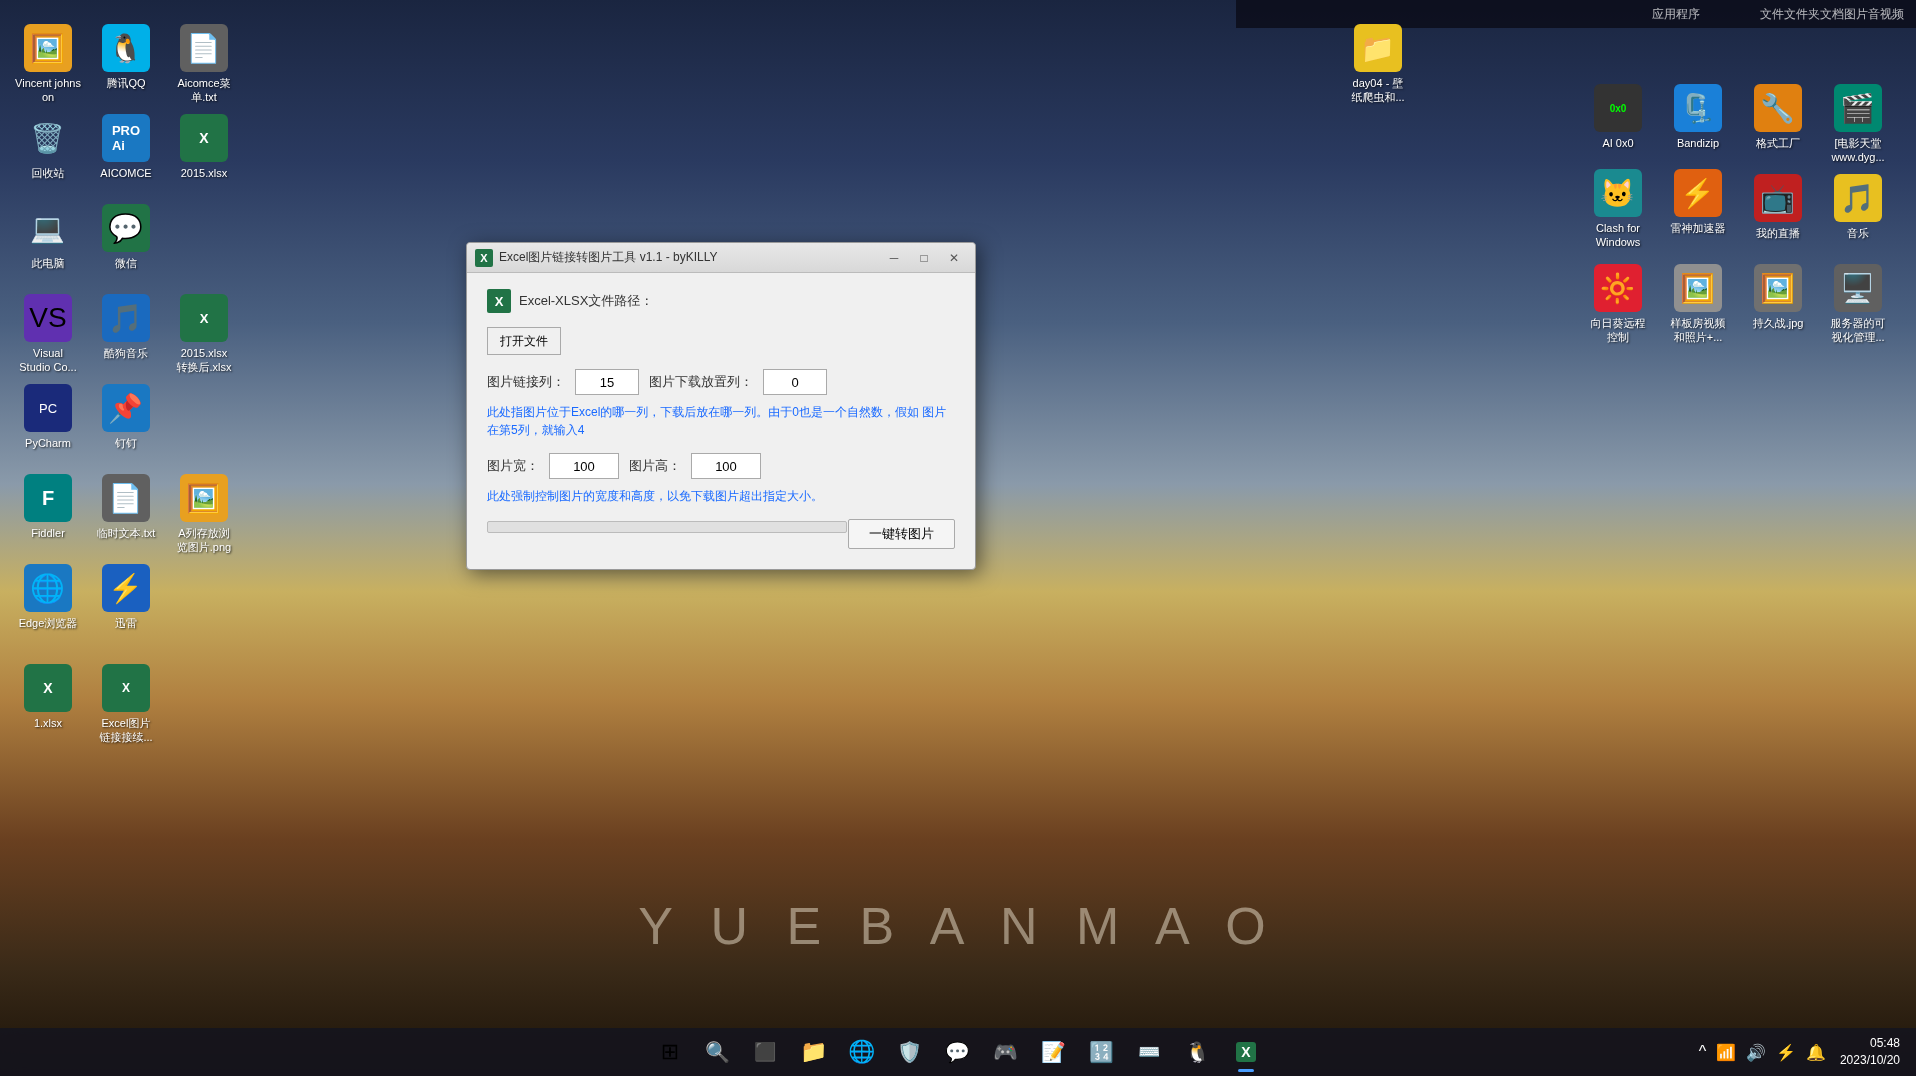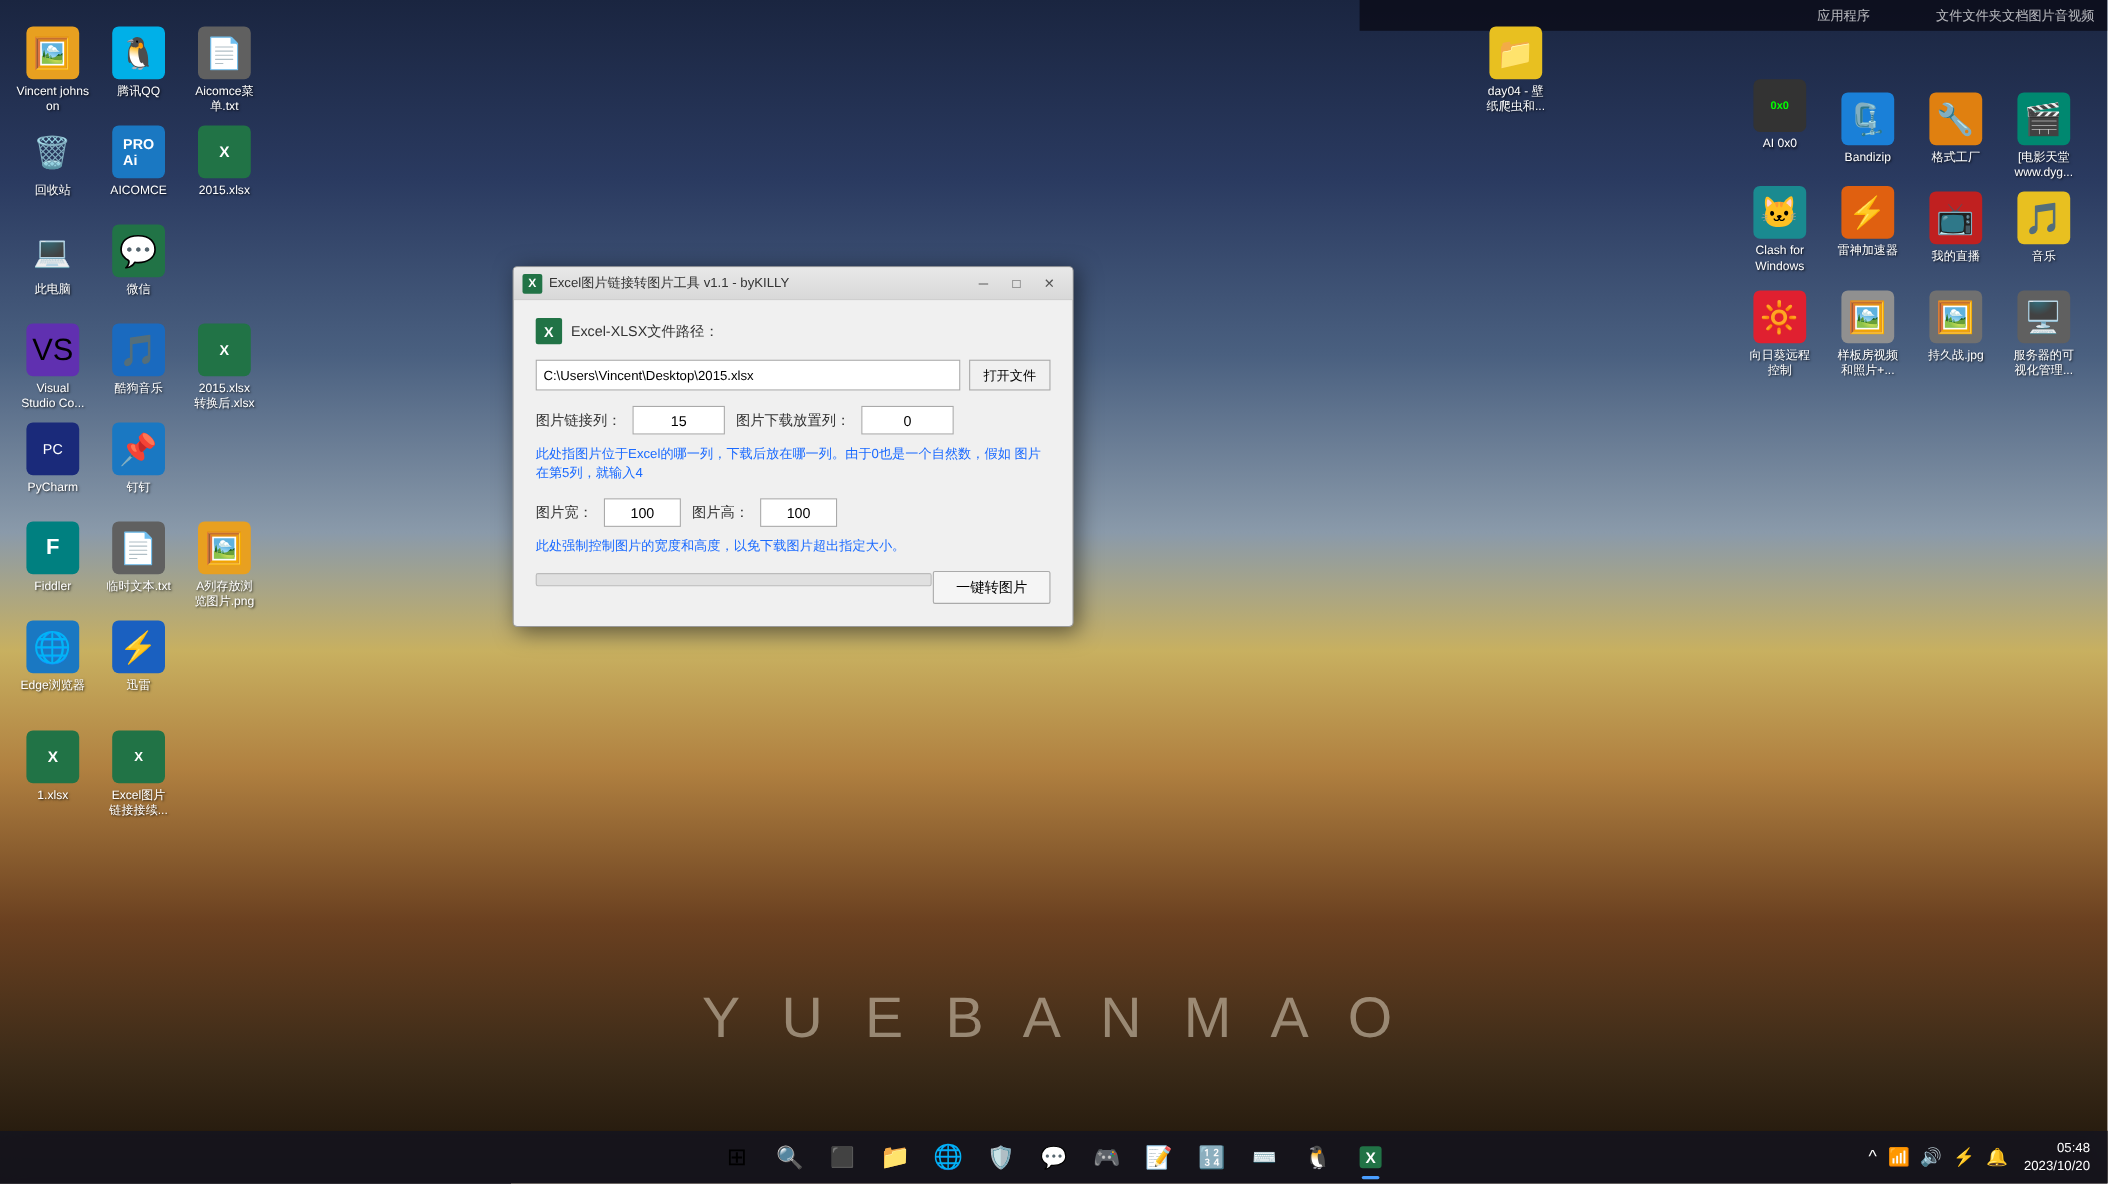--- a/index.html
+++ b/index.html
@@ -265,21 +265,21 @@
       align-items: center;
       gap: 10px;
       margin-bottom: 8px;
     }
     .field-label {
       font-size: 13px;
       color: #333;
       white-space: nowrap;
     }
     .field-input {
-      width: 84px;
+      width: 64px;
       height: 26px;
       border: 1px solid #aaa;
       padding: 0 6px;
       font-size: 13px;
       background: #fff;
       text-align: center;
       outline: none;
     }
 
     
@@ -447,21 +447,21 @@
   <div class="desktop-icon" style="top:660px;left:88px;">
     <div class="icon-img ico-green" style="font-size:12px;font-weight:bold;color:#fff;">X</div>
     <span class="icon-label">Excel图片<br>链接接续...</span>
   </div>
 
   <div class="desktop-icon" style="top:20px;right:500px;">
     <div class="icon-img" style="background:#e8c020;">📁</div>
     <span class="icon-label">day04 - 壁<br>纸爬虫和...</span>
   </div>
 
-  <div class="desktop-icon" style="top:68px;right:260px;">
+  <div class="desktop-icon" style="top:80px;right:260px;">
     <div class="icon-img" style="background:#333;color:#0f0;font-size:10px;font-weight:bold;display:flex;align-items:center;justify-content:center;">0x0</div>
     <span class="icon-label">AI 0x0</span>
   </div>
 
   <div class="desktop-icon" style="top:80px;right:180px;">
     <div class="icon-img" style="background:#1a80d8;">🗜️</div>
     <span class="icon-label">Bandizip</span>
   </div>
 
   <div class="desktop-icon" style="top:80px;right:100px;">
@@ -526,21 +526,20 @@
       </div>
     </div>
 
     <div class="dialog-body">
 
       <div class="file-path-row">
         <div class="file-path-label-icon">X</div>
         <span class="file-path-label">Excel-XLSX文件路径：</span>
       </div>
       <div class="file-path-row-inner" style="display:flex;gap:8px;margin-bottom:14px;">
-        <input class="file-input" type="text" value="C:\Users\Vincent\Desktop\2015.xlsx" style="">
         <button class="file-open-btn">打开文件</button>
       </div>
 
       <div class="fields-row">
         <span class="field-label">图片链接列：</span>
         <input class="field-input" type="text" value="15" style="">
         <span class="field-label">图片下载放置列：</span>
         <input class="field-input" type="text" value="0" style="">
       </div>
 

